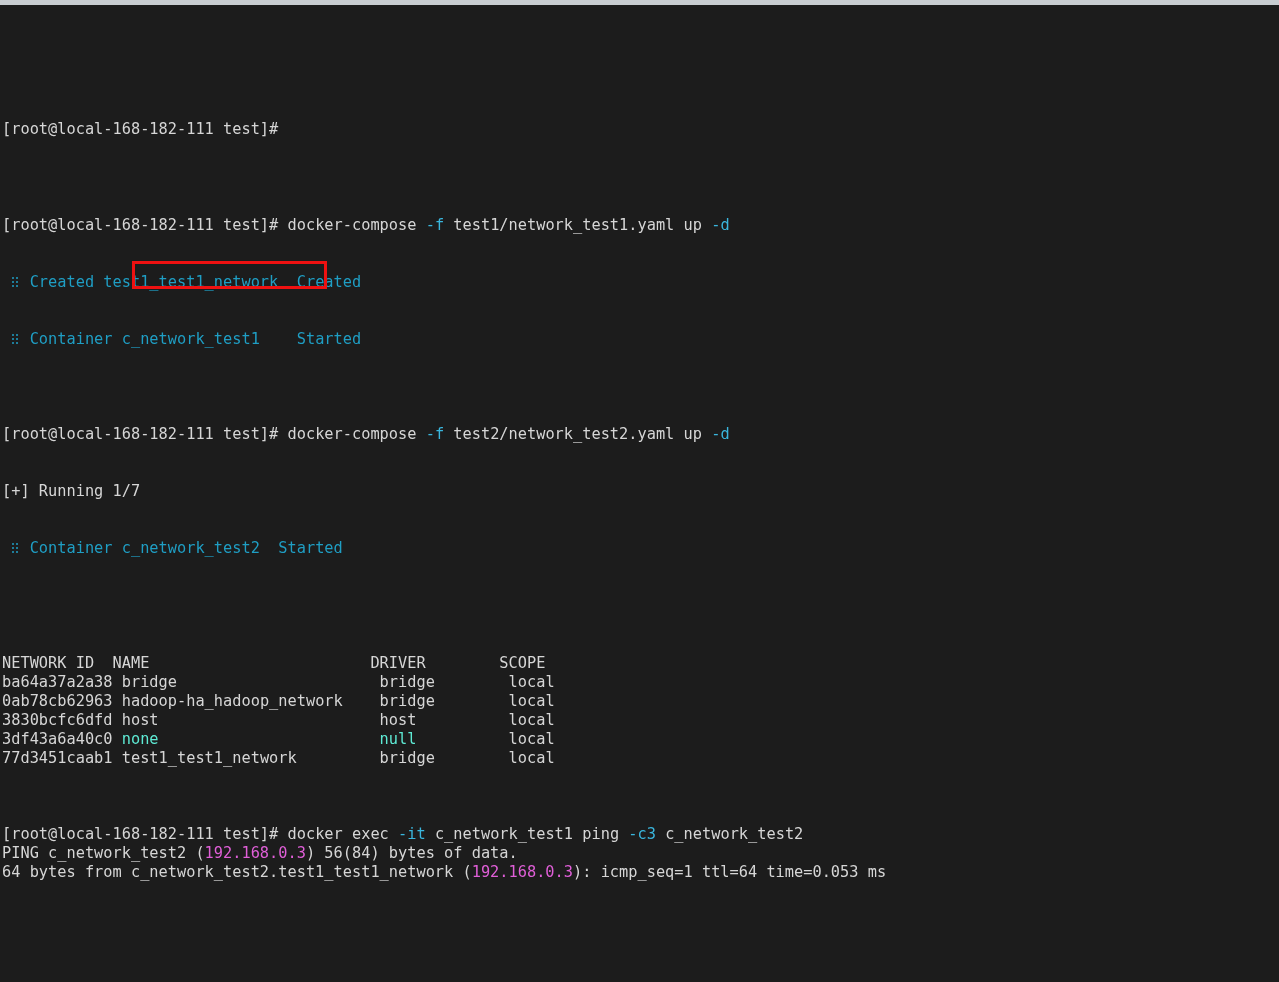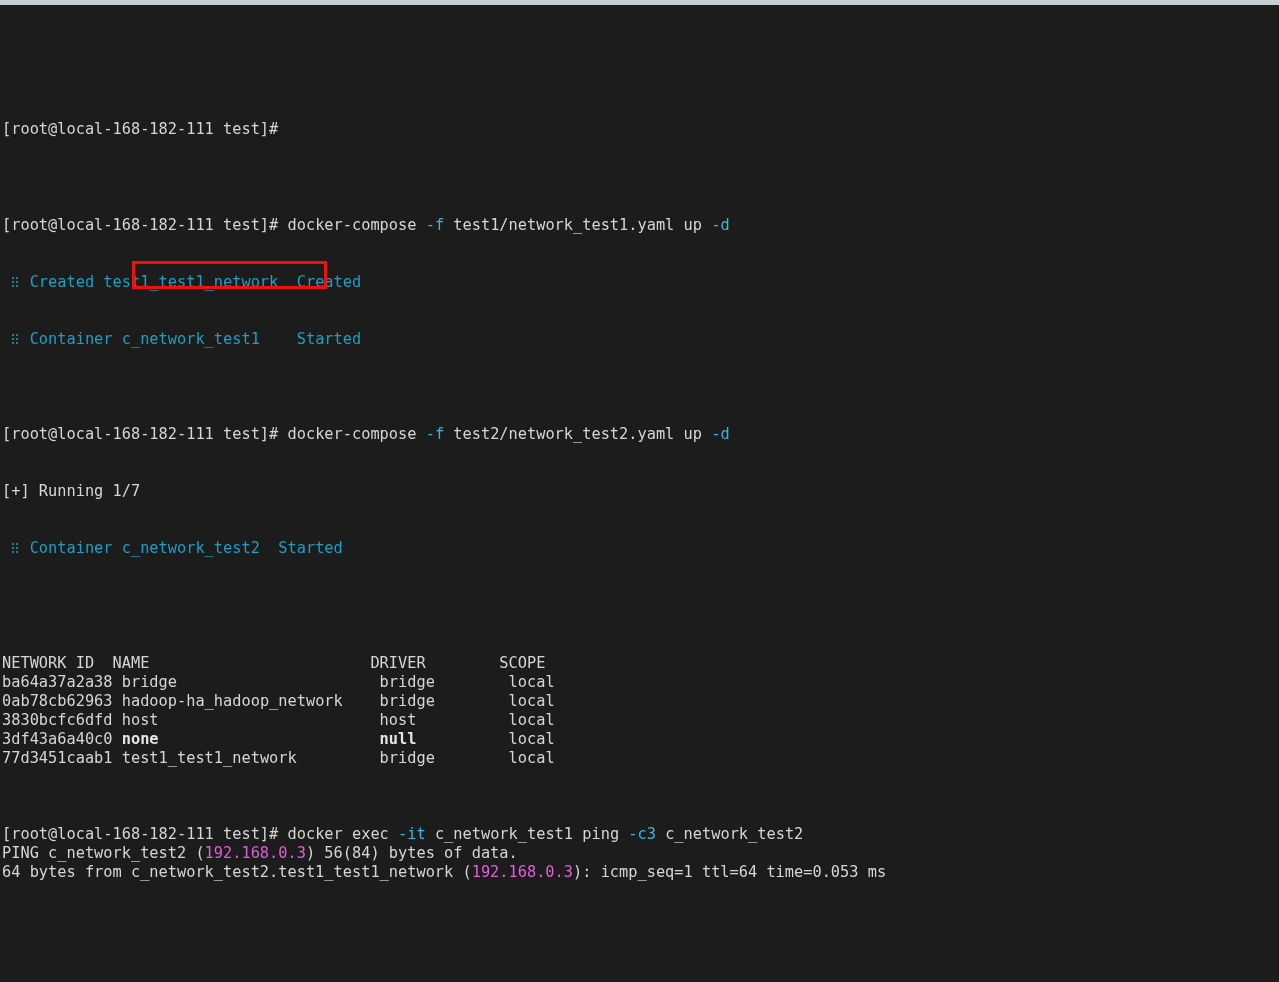--- a/index.html
+++ b/index.html
@@ -27,21 +27,21 @@
     letter-spacing: 0px;
     position: relative;
   }
   .line {
     height: 19.05px;
     white-space: pre;
   }
   .plain   { color: #d6d6d6; text-align: right; }
   .teal    { color: #1f9ec4; }
   .magenta { color: #e05fd8; text-align: right; }
-  .pink    { color: #e5e5e5; font-weight: bold; }
+  .pink    { color: #5eead4; }
   .flag    { color: #3ab6dd; }
   .braille {
     display: inline-block;
     width: 9.2px;
     height: 13px;
     vertical-align: -2px;
     position: relative;
   }
   .braille i {
     position: absolute;

